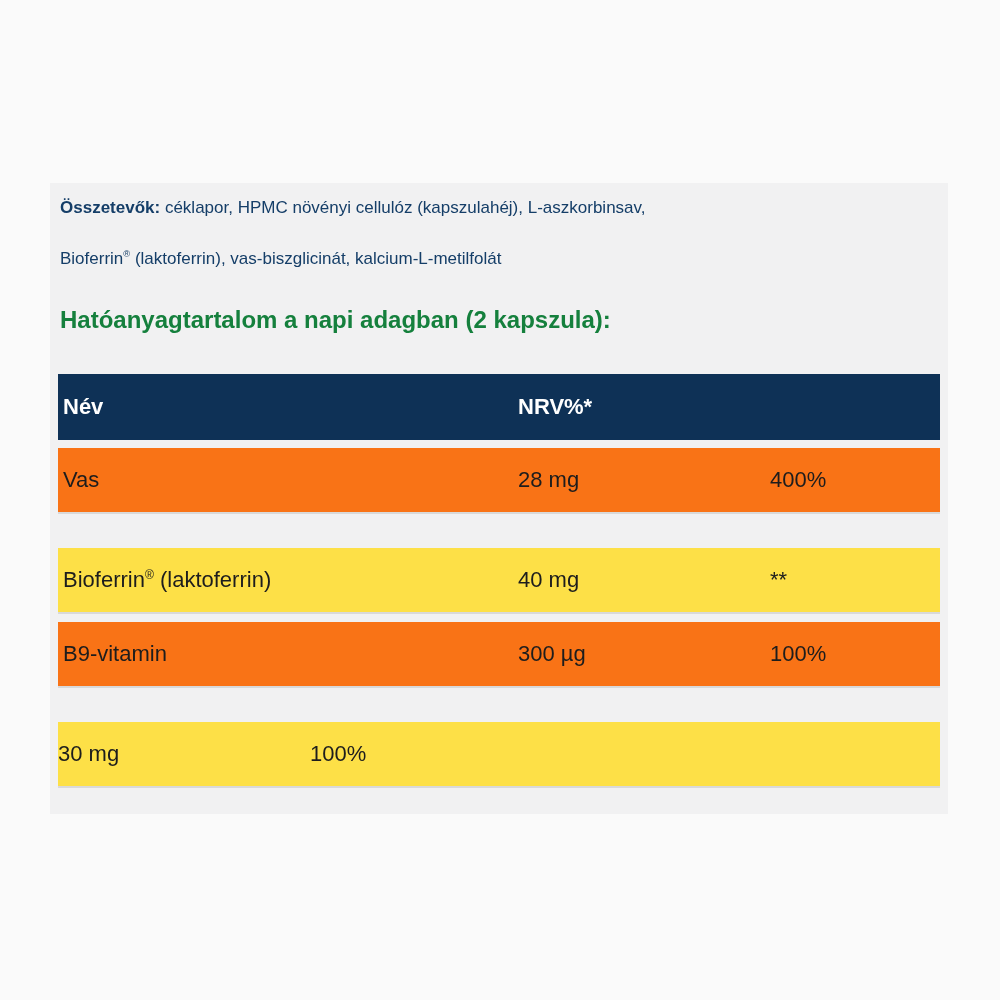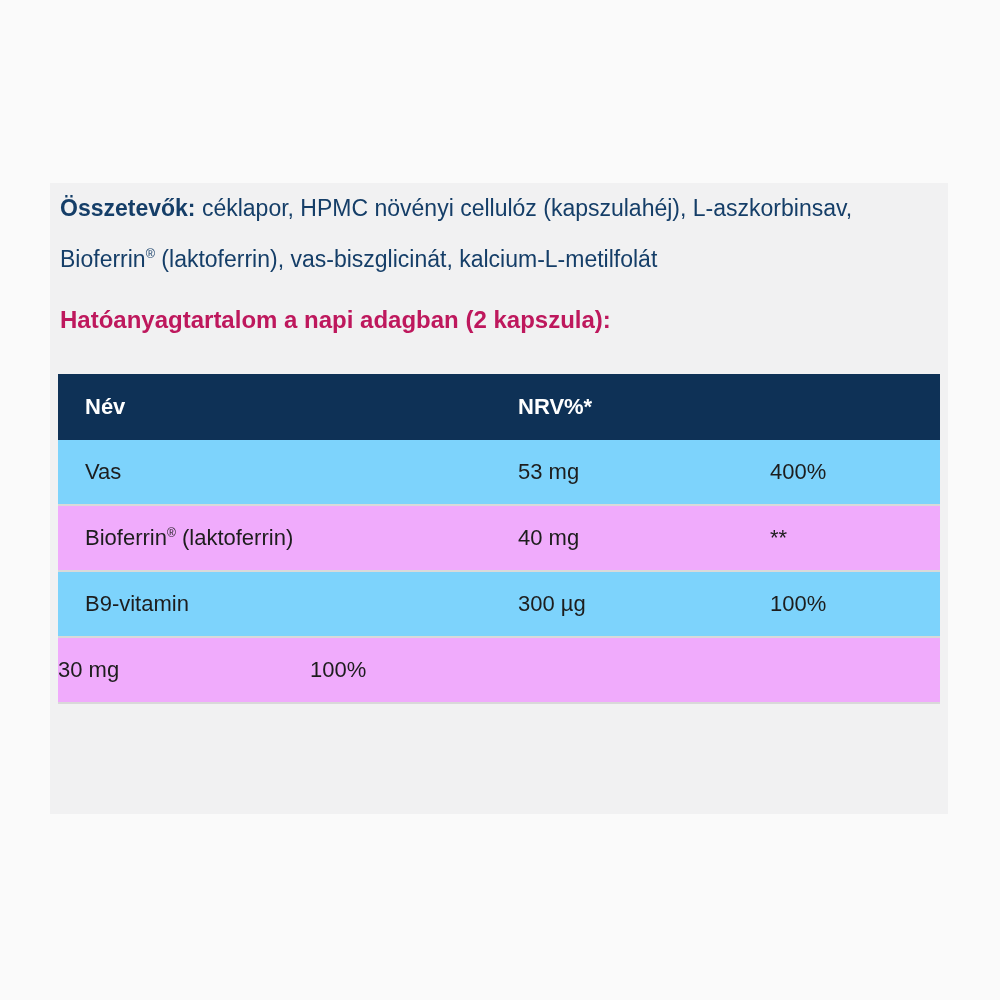--- a/index.html
+++ b/index.html
@@ -16,38 +16,38 @@
     top: 183px;
     width: 898px;
     height: 631px;
     background: #f1f1f2;
   }
   .ingredients {
     position: absolute;
     left: 10px;
     top: 2px;
     width: 880px;
-    font-size: 23px;
+    font-size: 17px;
     line-height: 46px;
     color: #153e68;
   }
   .ingredients .label { font-weight: 700; }
   .sup {
     font-size: 0.55em;
     vertical-align: super;
   }
   .section-heading {
     position: absolute;
     left: 10px;
     top: 114px;
     width: 880px;
     font-size: 24px;
     font-weight: 700;
     line-height: 46px;
-    color: #be185d;
+    color: #15803d;
   }
   .nutrition-table {
     position: absolute;
     left: 8px;
     top: 191px;
     width: 882px;
   }
   .t-row {
     display: flex;
     align-items: center;
@@ -57,26 +57,26 @@
   }
   .t-header {
     background: #0e3156;
     color: #ffffff;
     font-weight: 700;
   }
   .t-data {
     color: #1d1d1d;
     border-bottom: 2px solid #d9d9d9;
   }
-  .t-data.odd  { background: #7dd3fc; }
-  .t-data.even { background: #f0abfc; }
+  .t-data.odd  { background: #f97316; margin-top: 8px; }
+  .t-data.even { background: #fde047; margin-top: 34px; }
   .cell-name {
     width: 460px;
     box-sizing: border-box;
-    padding-left: 27px;
+    padding-left: 5px;
     flex-shrink: 0;
   }
   .cell-amount {
     width: 252px;
     box-sizing: border-box;
     flex-shrink: 0;
   }
   .cell-nrv {
     width: 170px;
     box-sizing: border-box;
@@ -106,21 +106,21 @@
 
   <div class="nutrition-table">
 
     <div class="t-row t-header">
       <div class="cell-name">Név</div>
       <div class="cell-nrv">NRV%*</div>
     </div>
 
     <div class="t-row t-data odd">
       <div class="cell-name"><span>Vas</span><span class="sup"></span><span></span></div>
-      <div class="cell-amount">53 mg</div>
+      <div class="cell-amount">28 mg</div>
       <div class="cell-nrv">400%</div>
     </div>
 
     <div class="t-row t-data even">
       <div class="cell-name"><span>Bioferrin</span><span class="sup">®</span><span> (laktoferrin)</span></div>
       <div class="cell-amount">40 mg</div>
       <div class="cell-nrv">**</div>
     </div>
 
     <div class="t-row t-data odd">

